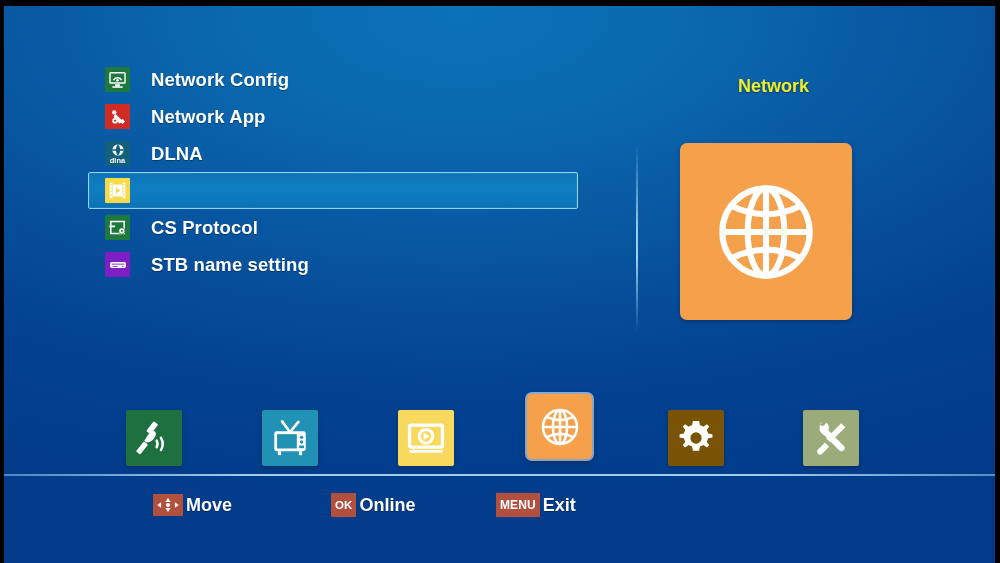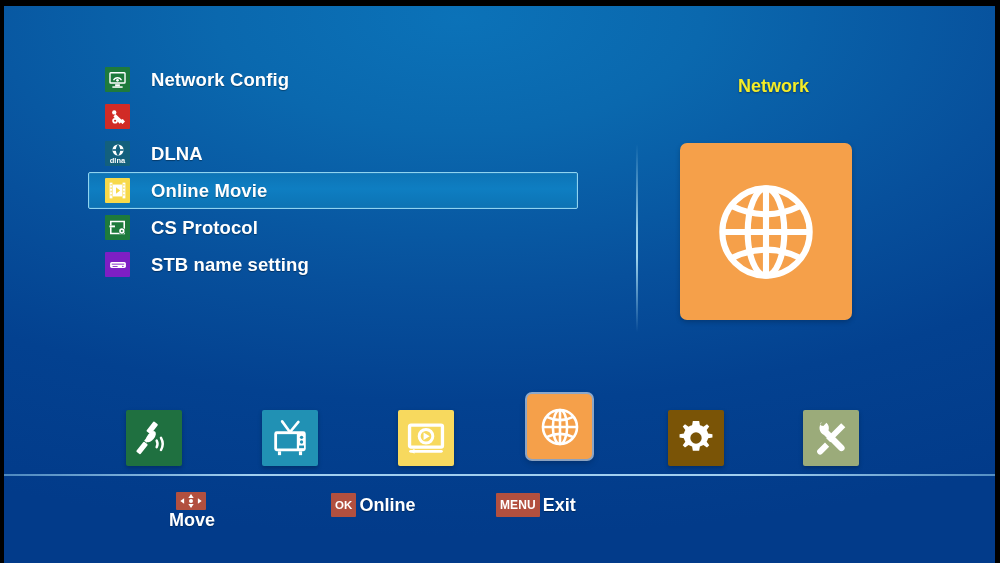--- a/index.html
+++ b/index.html
@@ -252,20 +252,21 @@
       <div class="menu-row">
         <span class="menu-icon" style="background:#d12b26;">
           <svg width="20" height="20" viewBox="0 0 24 24">
             <circle cx="7.5" cy="6.5" r="2.6" fill="#fff"></circle>
             <path d="M9 8.5 L17.5 16.5 L14 20 L6.5 11.5 Z" fill="#fff"></path>
             <circle cx="8.5" cy="16.5" r="3.4" fill="#fff"></circle>
             <circle cx="8.5" cy="16.5" r="1.3" fill="#d12b26"></circle>
             <rect x="15.2" y="15.2" width="4.4" height="4.4" rx="0.6" fill="#fff" transform="rotate(45 17.4 17.4)"></rect>
           </svg>
         </span>
+        <span class="menu-label">Network App</span>
       </div>
 
       <div class="menu-row">
         <span class="menu-icon" style="background:#13607d;">
           <svg width="14" height="14" viewBox="0 0 24 24" style="margin-bottom:7px;">
             <circle cx="12" cy="12" r="9.5" fill="#fff"></circle>
             <path d="M12 2.5 C7 7 7 17 12 21.5 C17 17 17 7 12 2.5 Z" fill="#13607d"></path>
             <rect x="2.5" y="10.6" width="19" height="2.8" fill="#13607d"></rect>
           </svg>
           <span class="dlna-text">dlna</span>
@@ -285,21 +286,20 @@
             <rect x="4.1" y="12.2" width="1.2" height="1.9" fill="#f7d94a"></rect>
             <rect x="4.1" y="16" width="1.2" height="1.9" fill="#f7d94a"></rect>
             <rect x="18.7" y="4.6" width="1.2" height="1.9" fill="#f7d94a"></rect>
             <rect x="18.7" y="8.4" width="1.2" height="1.9" fill="#f7d94a"></rect>
             <rect x="18.7" y="12.2" width="1.2" height="1.9" fill="#f7d94a"></rect>
             <rect x="18.7" y="16" width="1.2" height="1.9" fill="#f7d94a"></rect>
             <rect x="6.7" y="5.2" width="10.6" height="13.6" fill="#ffffff"></rect>
             <path d="M10.3 8.4 L15 12 L10.3 15.6 Z" fill="#f7d94a"></path>
           </svg>
         </span>
-        <span class="menu-label">Online Movie</span>
       </div>
 
       <div class="menu-row">
         <span class="menu-icon" style="background:#1e7a3c;">
           <svg width="19" height="19" viewBox="0 0 24 24">
             <path d="M3.5 4.5 H20.5 V19.5 H3.5 Z" fill="none" stroke="#fff" stroke-width="2"></path>
             <rect x="2" y="9.5" width="7.5" height="2.2" fill="#1e7a3c"></rect>
             <rect x="1.8" y="9.4" width="7" height="2.4" fill="#fff"></rect>
             <circle cx="17.5" cy="16.5" r="4.2" fill="#1e7a3c"></circle>
             <circle cx="17.5" cy="16.5" r="3.4" fill="#fff"></circle>
@@ -412,21 +412,21 @@
           </g>
         </svg>
       </div>
 
     </div>
 
     <div class="hint-divider"></div>
 
     <div class="hint-bar">
 
-      <div class="hint" style="left:162px;flex-direction:column;">
+      <div class="hint" style="left:149px;">
         <span class="hint-key dpad">
           <svg width="26" height="18" viewBox="0 0 34 22">
             <path d="M3 11 L8 7.5 L8 14.5 Z" fill="#ffffff"></path>
             <path d="M31 11 L26 7.5 L26 14.5 Z" fill="#ffffff"></path>
             <path d="M17 2 L13.5 7 L20.5 7 Z" fill="#ffffff"></path>
             <path d="M17 20 L13.5 15 L20.5 15 Z" fill="#ffffff"></path>
             <circle cx="17" cy="11" r="2.6" fill="#ffffff"></circle>
           </svg>
         </span>
         <span class="hint-text">Move</span>

